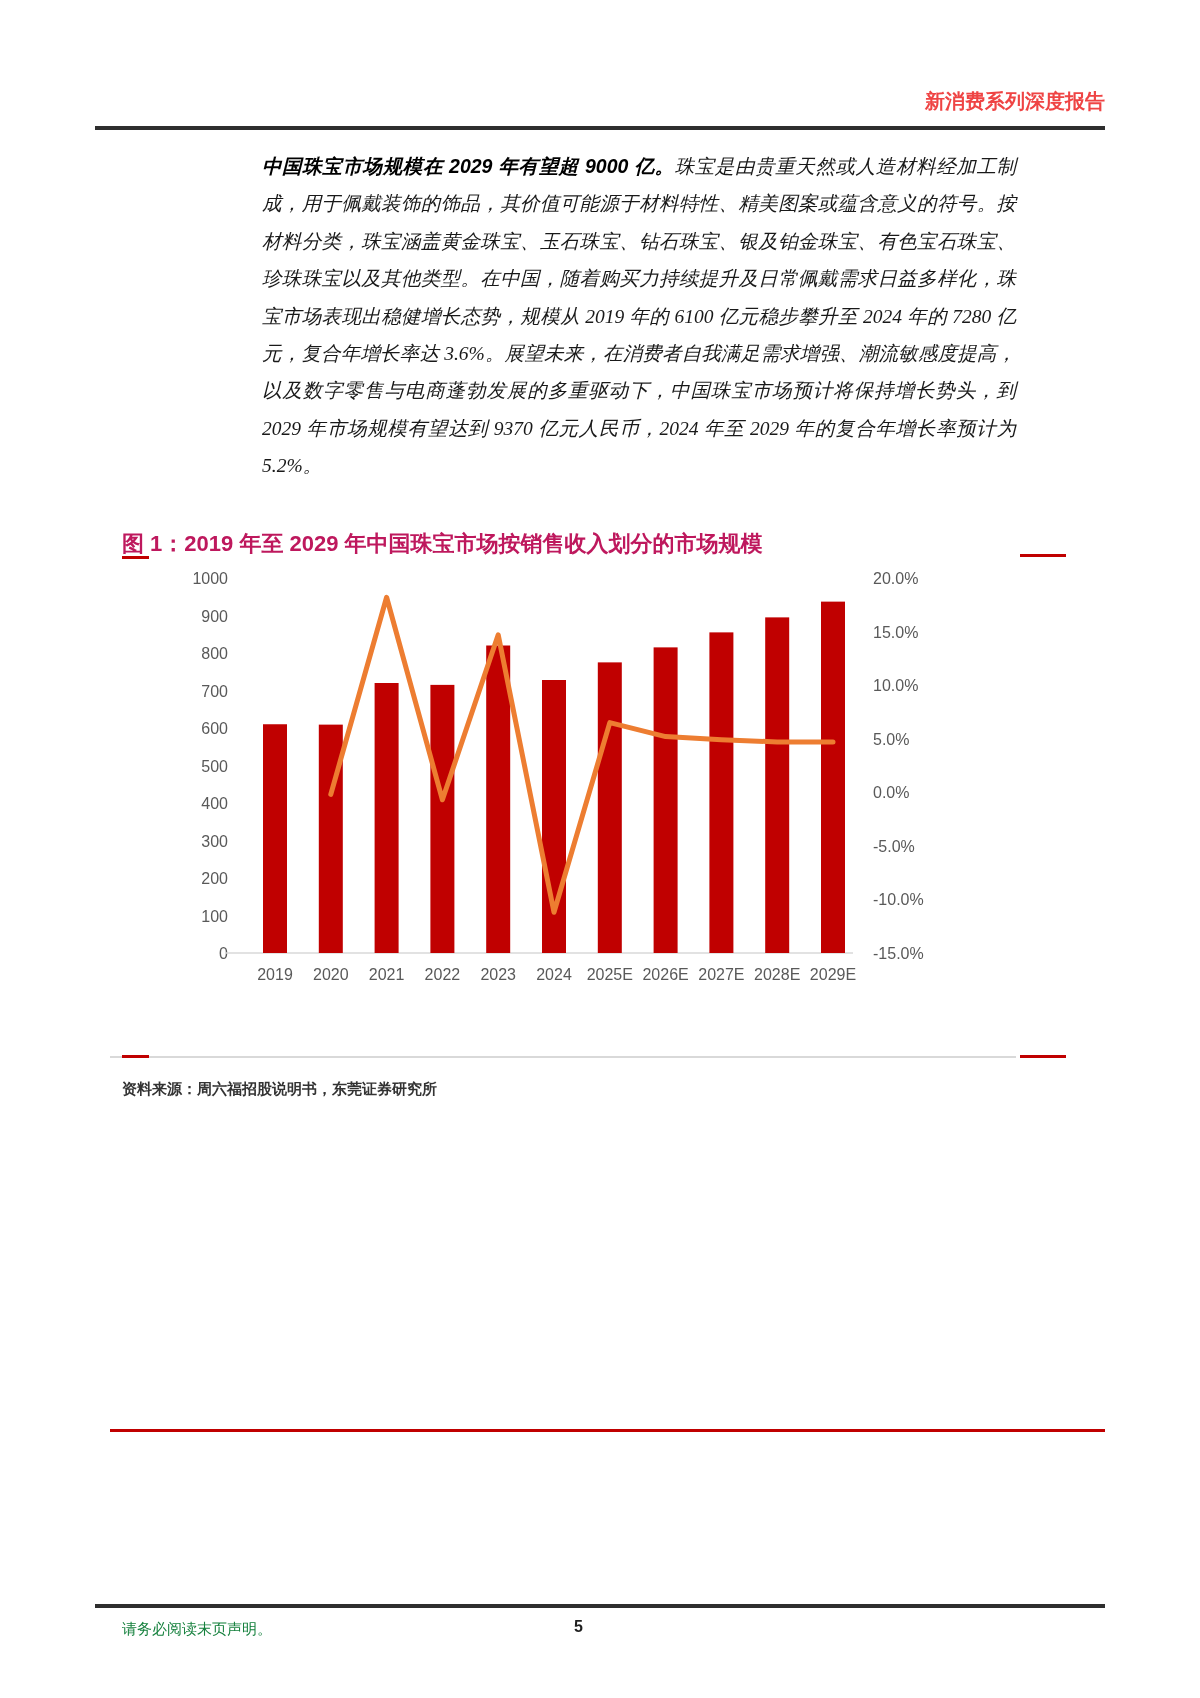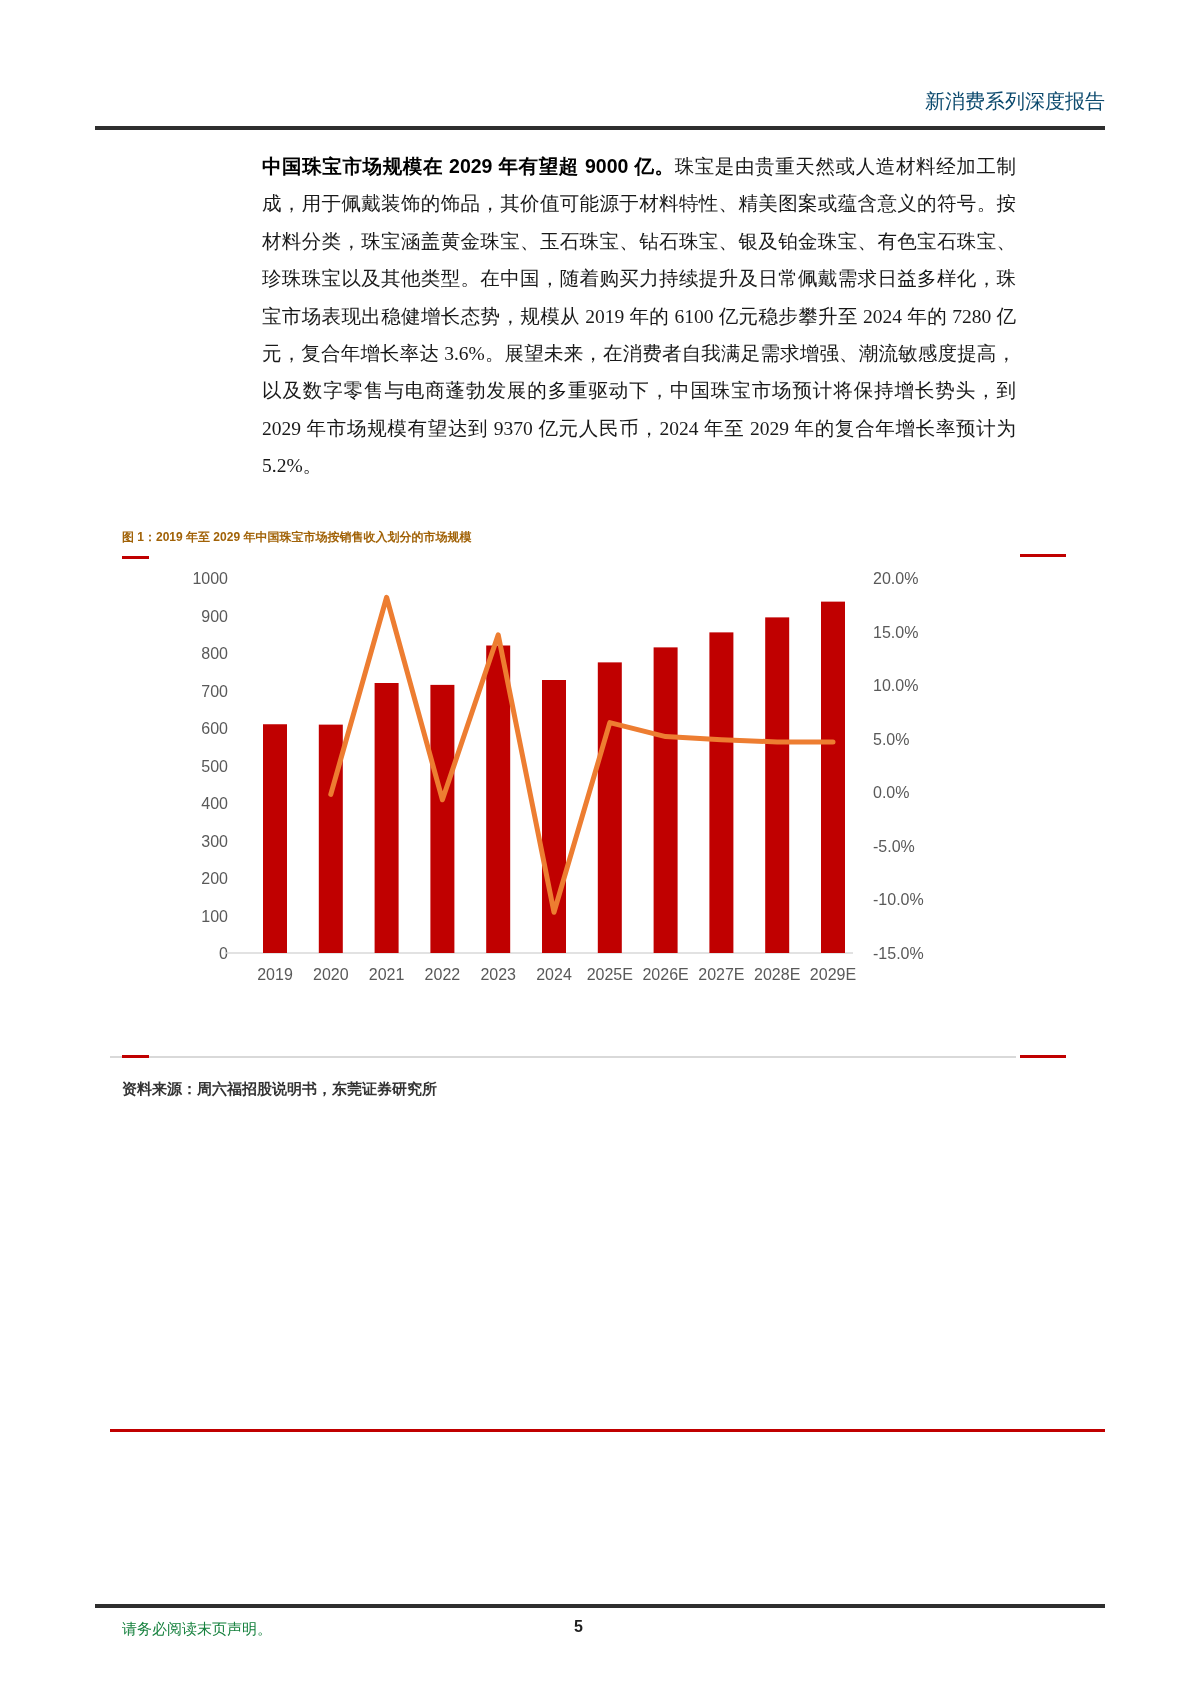--- a/index.html
+++ b/index.html
@@ -10,33 +10,33 @@
     font-family:"Liberation Serif","DejaVu Serif",serif; color:#1a1a1a;
   }
   
   .logo { position:absolute; left:110px; top:70px; display:flex; align-items:flex-start; gap:8px; }
   .logo-mark { width:42px; height:46px; }
   .logo-cn { font-family:"Liberation Serif",serif; font-style:italic; font-weight:bold;
              font-size:27px; color:#c8161e; letter-spacing:4px; line-height:30px; }
   .logo-en { font-family:"Liberation Sans",sans-serif; font-size:8px; color:#c8161e;
              letter-spacing:1.6px; margin-top:2px; }
   .report-series { position:absolute; right:95px; top:88px;
-    font-family:"Liberation Sans","DejaVu Sans",sans-serif; font-weight:normal;
-    font-size:20px; color:#0c4a6e; }
+    font-family:"Liberation Sans","DejaVu Sans",sans-serif; font-weight:bold;
+    font-size:20px; color:#ef4444; }
   .header-rule { position:absolute; left:95px; top:126px; width:1010px; height:4px; background:#2e2e2e; }
   
   .para { position:absolute; left:262px; width:754px; font-size:19.5px; line-height:37.4px;
-          text-align:justify; text-justify:inter-ideograph; color:#191919; }
+          text-align:justify; text-justify:inter-ideograph; color:#191919;font-style:italic; }
   .para b { font-family:"Liberation Sans","DejaVu Sans",sans-serif; font-weight:bold; color:#000; }
   #para1 { top:148px; }
   #para2 { top:1146px; }
   
   .fig-title { position:absolute; left:122px;
     font-family:"Liberation Sans","DejaVu Sans",sans-serif; font-weight:bold;
-    font-size:12px; color:#a16207; }
+    font-size:22px; color:#be185d; }
   #fig1-title { top:529px; }
   #fig2-title { top:1399px; }
   .red-seg { position:absolute; height:3px; background:#c00000; }
   .gray-rule { position:absolute; height:2px; background:#d9d9d9; }
   .fig2-rule { position:absolute; left:110px; top:1429px; width:995px; height:2.5px; background:#c00000; }
   .source-note { position:absolute; left:122px; top:1080px;
     font-family:"Liberation Sans","DejaVu Sans",sans-serif; font-weight:bold;
     font-size:15px; color:#333; }
   
   .chart-wrap { position:absolute; left:185px; top:558px; width:790px; height:500px; }

